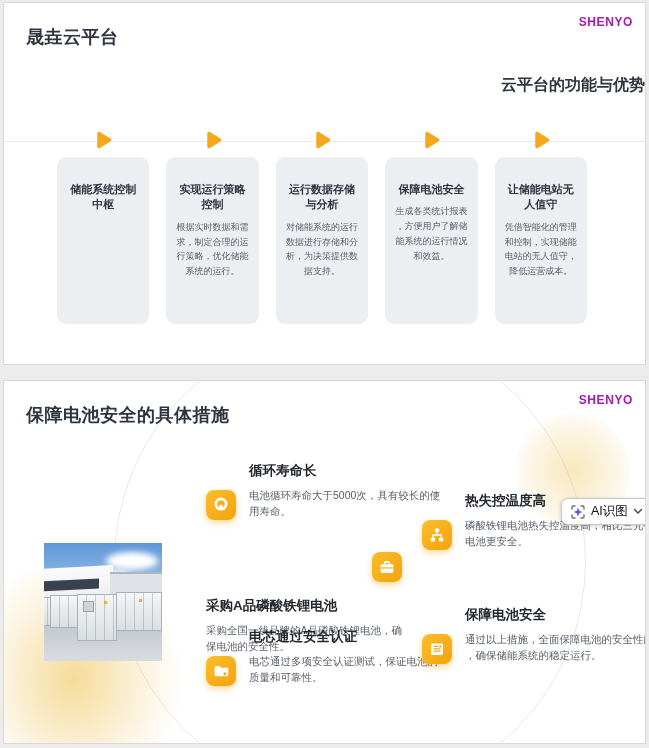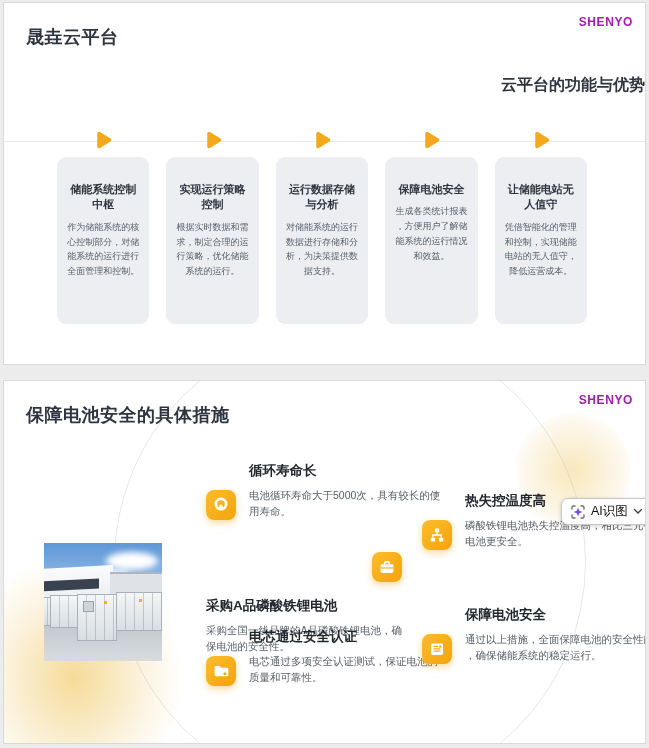--- a/index.html
+++ b/index.html
@@ -105,21 +105,20 @@
     <div class="arrow-cell">
         <svg width="22" height="22" viewBox="0 0 22 22">
           <path d="M7 4.5 L17.5 11 L7 17.5 Z" fill="#f5a81c" stroke="#f5a81c" stroke-width="3.5" stroke-linejoin="round"></path>
         </svg>
       </div>
   </div>
 
   <div class="cards-row">
     <div class="card">
       <div class="card-title">储能系统控制中枢</div>
-      <div class="card-body">作为储能系统的核心控制部分，对储能系统的运行进行全面管理和控制。</div>
     </div>
     <div class="card">
       <div class="card-title">实现运行策略控制</div>
       <div class="card-body">根据实时数据和需求，制定合理的运行策略，优化储能系统的运行。</div>
     </div>
     <div class="card">
       <div class="card-title">运行数据存储与分析</div>
       <div class="card-body">对储能系统的运行数据进行存储和分析，为决策提供数据支持。</div>
     </div>
     <div class="card">

